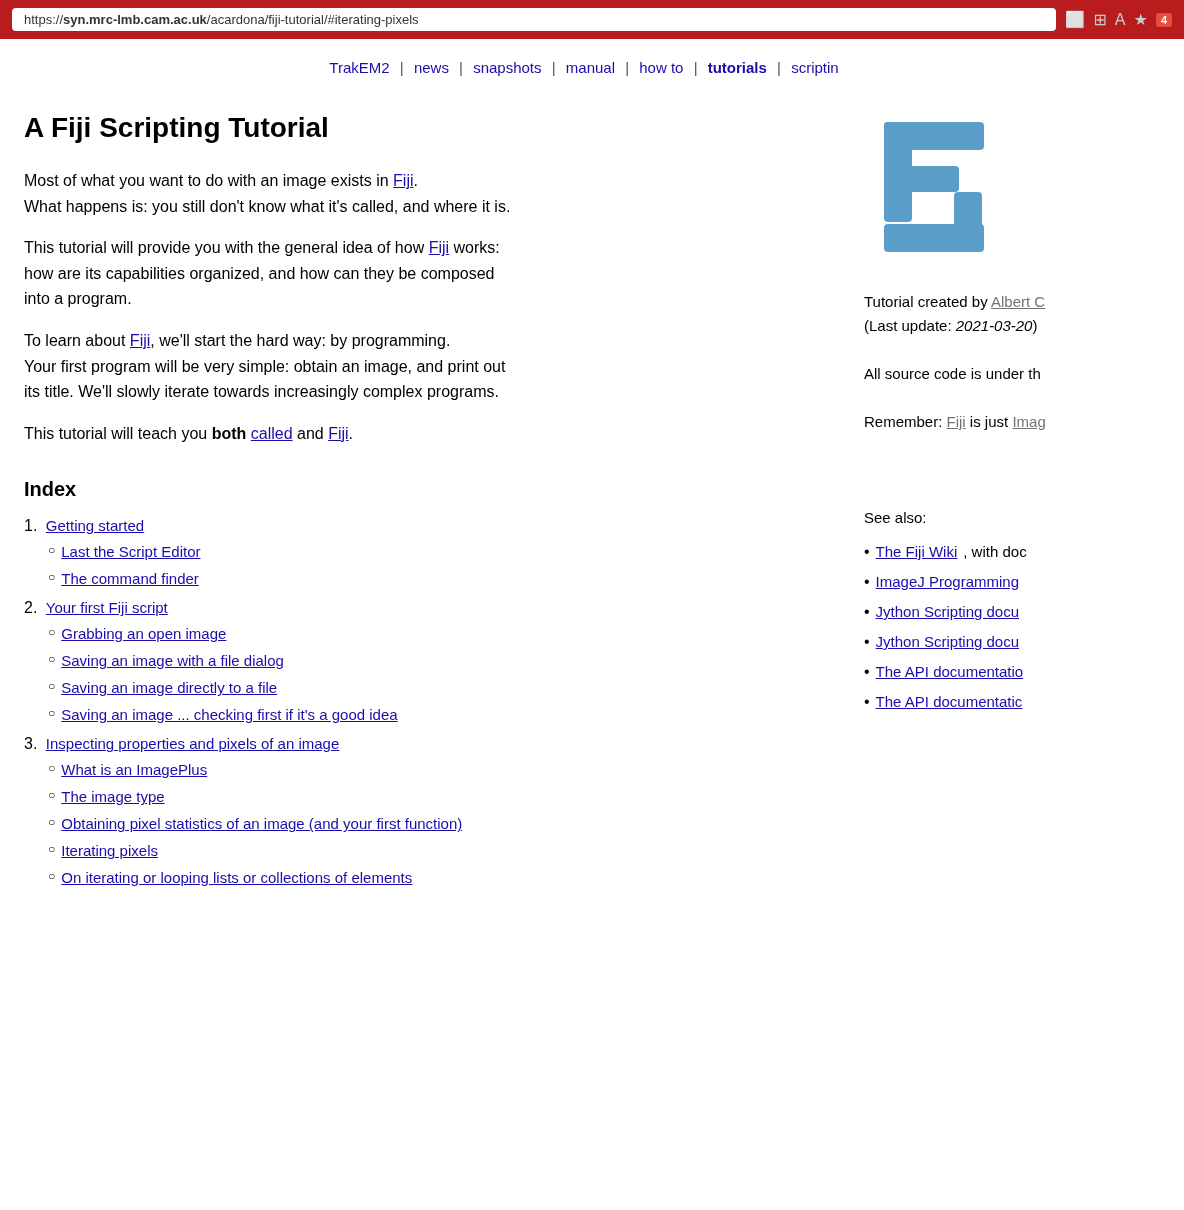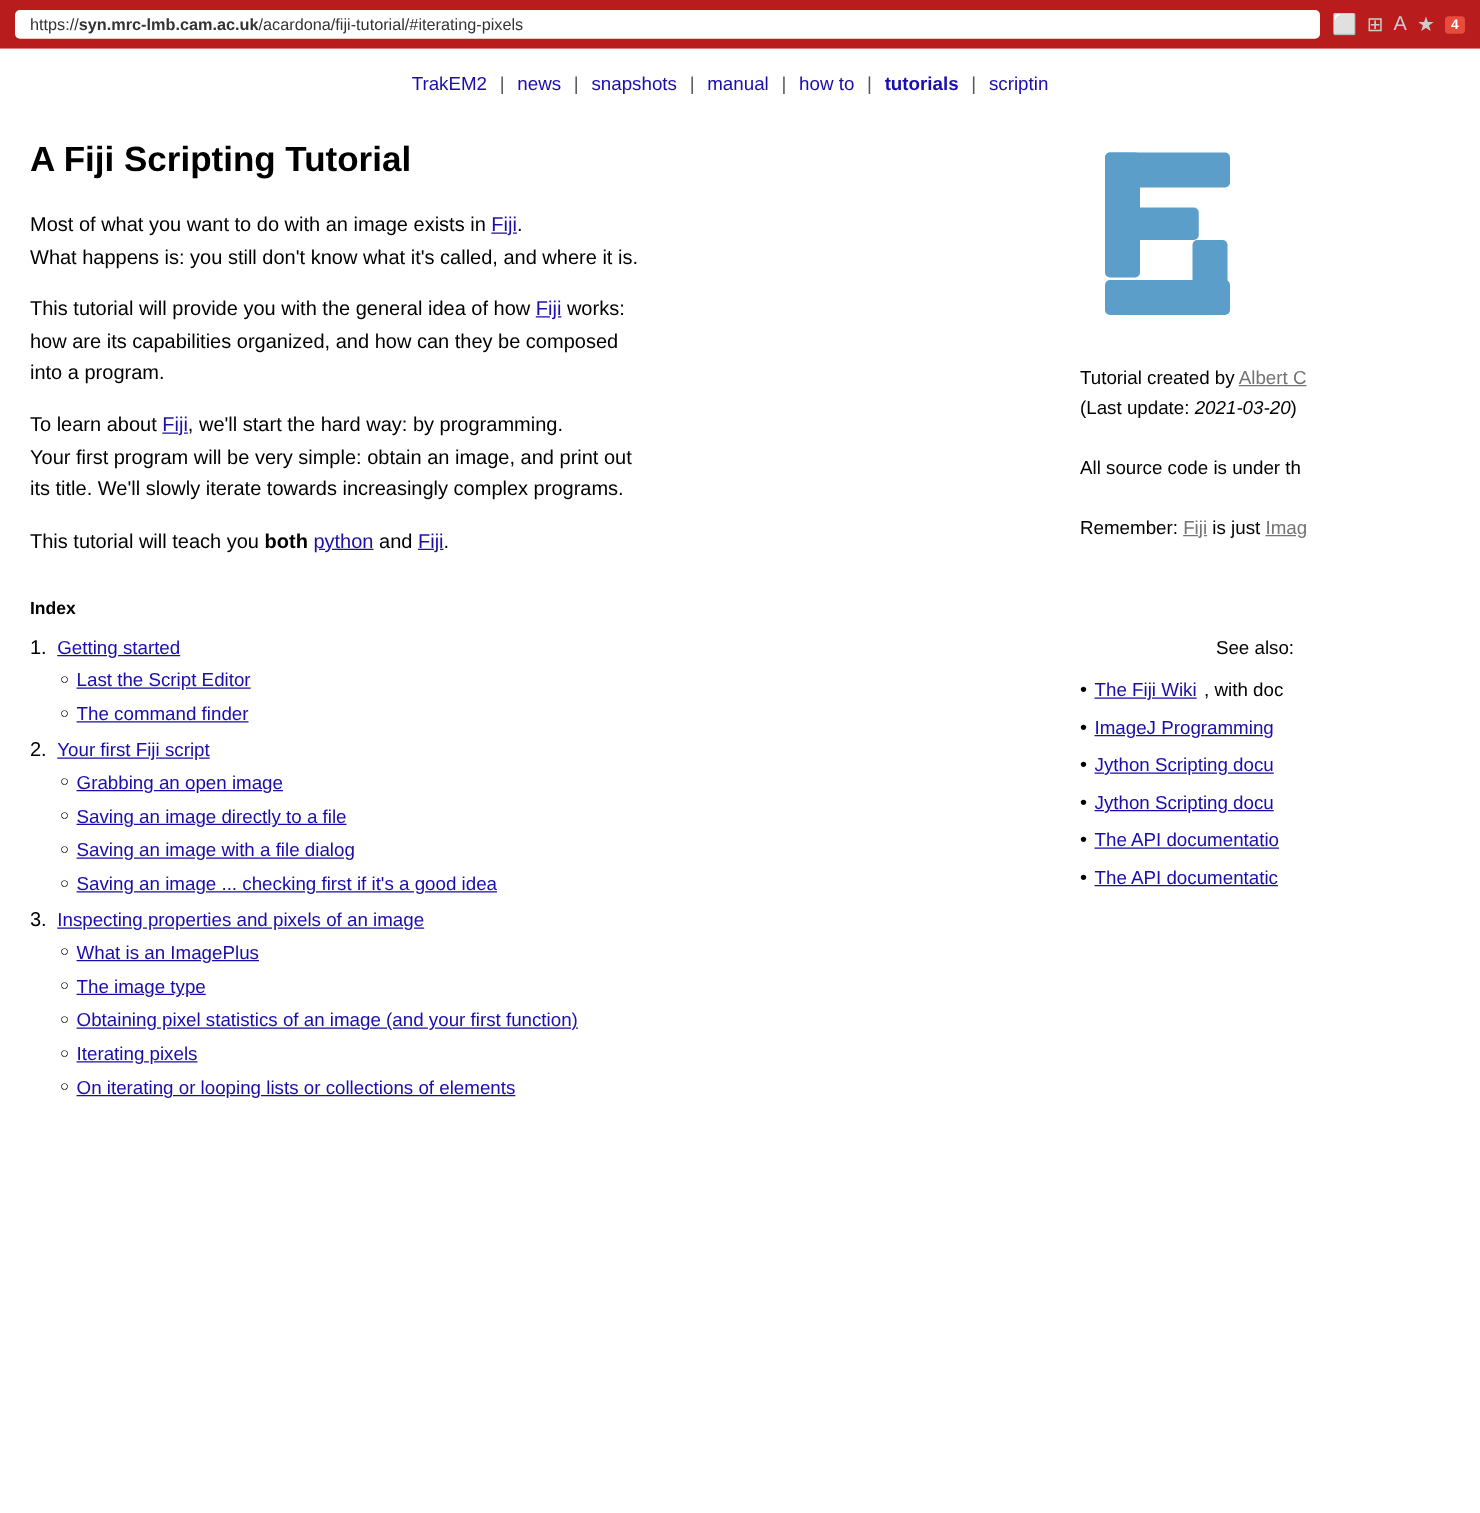--- a/index.html
+++ b/index.html
@@ -94,21 +94,21 @@
     .intro-text a {
       color: #1a0dab;
       text-decoration: underline;
     }
     .intro-text strong { font-weight: bold; }
     
     .index-section {
       margin-top: 32px;
     }
     .index-title {
-      font-size: 14px;
+      font-size: 20px;
       font-weight: bold;
       margin-bottom: 16px;
     }
     .index-list {
       list-style: none;
       padding: 0;
     }
     .index-list > li {
       margin-bottom: 10px;
     }
@@ -154,21 +154,20 @@
       color: #737373;
       text-decoration: underline;
     }
     .right-info .last-update {
       font-style: italic;
     }
     .see-also-title {
       margin-top: 24px;
       font-size: 15px;
       margin-bottom: 10px;
-      text-align: center;
     }
     .see-also-list {
       list-style: none;
       padding: 0;
     }
     .see-also-list li {
       margin-bottom: 6px;
       display: flex;
       align-items: flex-start;
       gap: 6px;
@@ -241,21 +240,21 @@
         into a program.
       </p>
 
       <p class="intro-text">
         To learn about <a href="#">Fiji</a>, we'll start the hard way: by programming.<br>
         Your first program will be very simple: obtain an image, and print out<br>
         its title. We'll slowly iterate towards increasingly complex programs.
       </p>
 
       <p class="intro-text">
-        This tutorial will teach you <strong>both</strong> <a href="#">python</a> and <a href="#">Fiji</a>.
+        This tutorial will teach you <strong>both</strong> <a href="#">called</a> and <a href="#">Fiji</a>.
       </p>
 
       <div class="index-section">
         <h2 class="index-title">Index</h2>
 
         <ol class="index-list">
 
           <li>
             <span class="num">1.</span>
             <a href="#">Getting started</a>
@@ -270,24 +269,24 @@
           </li>
 
           <li>
             <span class="num">2.</span>
             <a href="#">Your first Fiji script</a>
             <ul class="index-sublist">
               <li>
                 <a href="#">Grabbing an open image</a>
               </li>
               <li>
+                <a href="#">Saving an image with a file dialog</a>
+              </li>
+              <li>
                 <a href="#">Saving an image directly to a file</a>
-              </li>
-              <li>
-                <a href="#">Saving an image with a file dialog</a>
               </li>
               <li>
                 <a href="#">Saving an image ... checking first if it's a good idea</a>
               </li>
             </ul>
           </li>
 
           <li>
             <span class="num">3.</span>
             <a href="#">Inspecting properties and pixels of an image</a>

